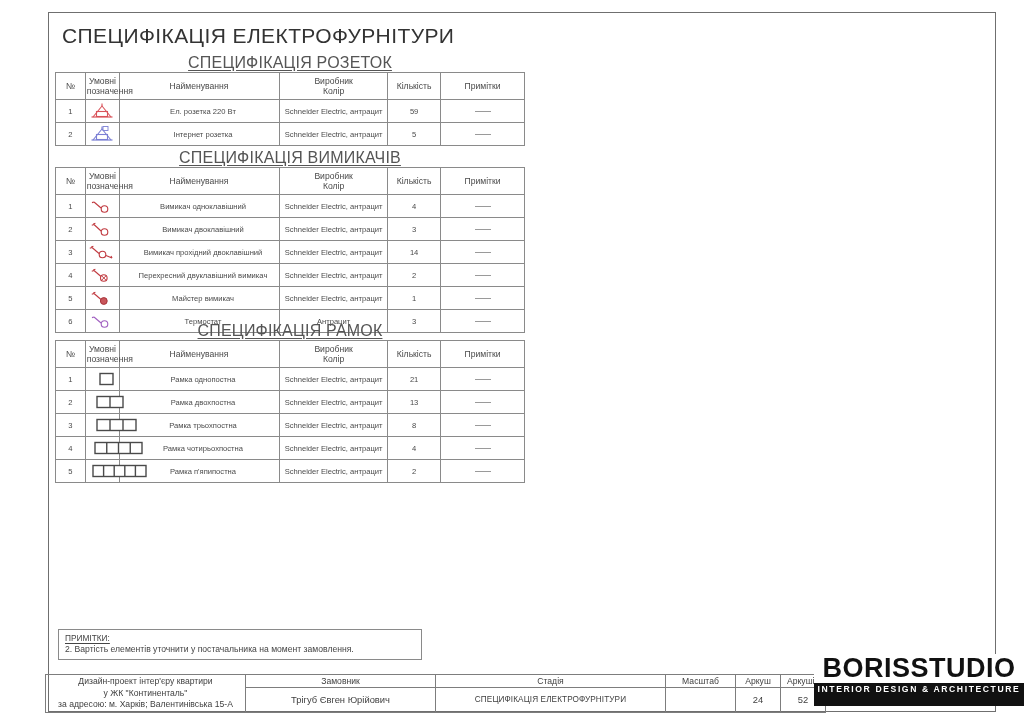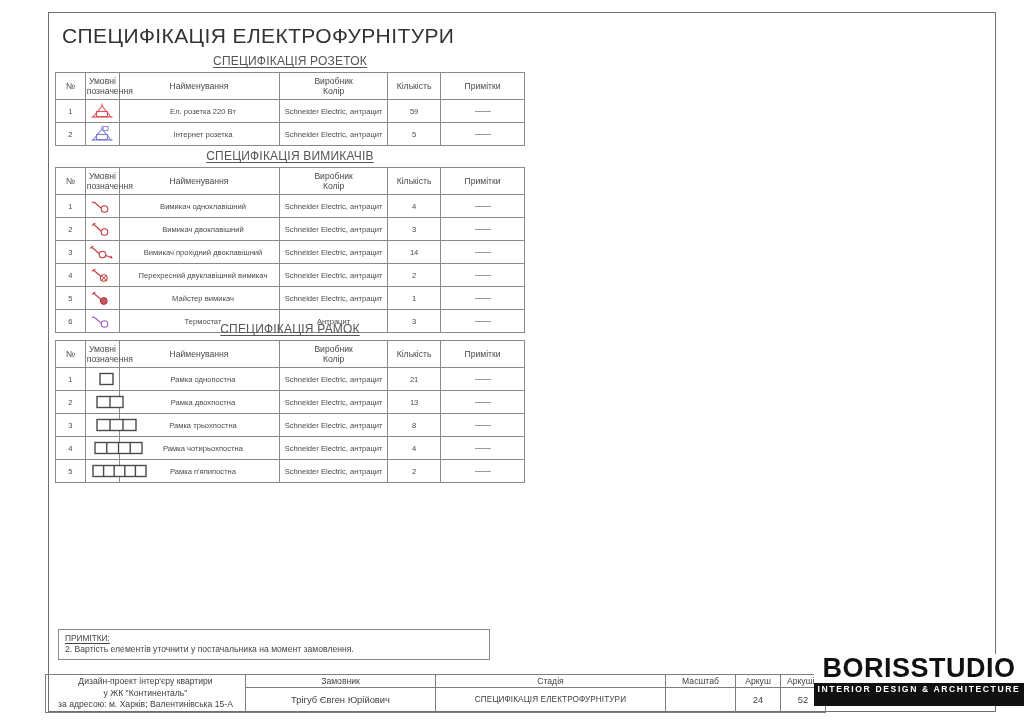--- a/index.html
+++ b/index.html
@@ -13,21 +13,21 @@
     border:1.3px solid #6f6f6f;box-sizing:border-box;background:#fff;
   }
   
   .doc-title{
     position:absolute;left:62px;top:24px;
     font-size:21px;letter-spacing:.4px;color:#333;white-space:nowrap;
   }
   
   .section-caption{
     position:absolute;width:470px;text-align:center;
-    font-size:12px;color:#555;text-decoration:underline;
+    font-size:16px;color:#555;text-decoration:underline;
     text-underline-offset:2px;letter-spacing:.2px;
   }
   
   .spec-table{
     position:absolute;left:55px;width:470px;
     border-collapse:collapse;table-layout:fixed;
   }
   .spec-table td,.spec-table th{
     border:1px solid #8a8a8a;box-sizing:border-box;
     font-weight:normal;color:#4a4a4a;text-align:center;vertical-align:middle;
@@ -40,21 +40,21 @@
   .c-maker{width:98px;font-size:6.6px;}
   .c-qty{width:48px;font-size:7.4px;}
   .c-note{width:76px;}
   .td-no{font-size:10px;color:#4a4a4a;}
   .dash{display:inline-block;width:16px;border-bottom:1px solid #9a9a9a;vertical-align:middle;}
   .sym-cell{padding:0;line-height:0;}
   .sym-cell svg{display:block;margin:0 auto;}
 
   
   .notes-box{
-    position:absolute;left:58px;top:629px;width:432px;
+    position:absolute;left:58px;top:629px;width:364px;
     border:1px solid #8a8a8a;box-sizing:border-box;
     padding:3px 18px 4px 6px;background:#fff;
   }
   .notes-title{font-size:8.3px;text-decoration:underline;text-underline-offset:2px;color:#444;}
   .notes-line{font-size:8.6px;color:#444;line-height:1.42;white-space:nowrap;}
 
   
   .title-block{
     position:absolute;left:45px;top:674px;width:780px;height:38px;
     border-collapse:collapse;table-layout:fixed;

